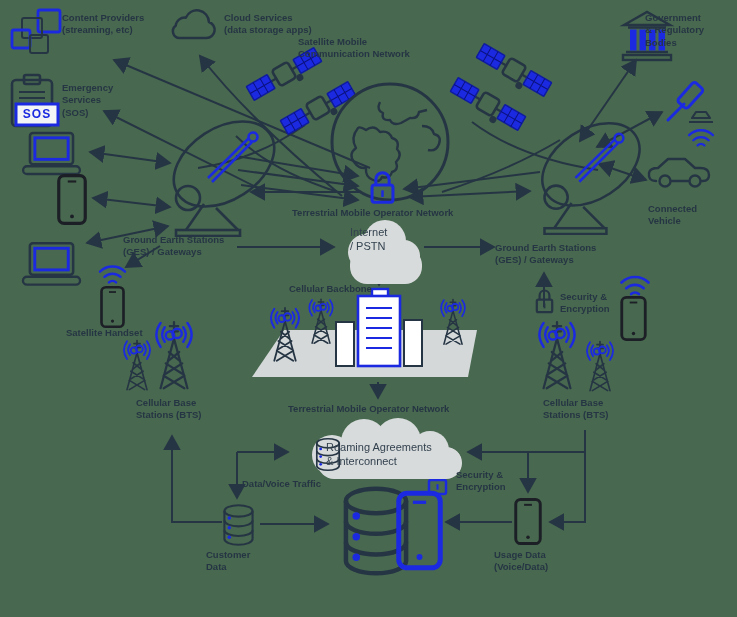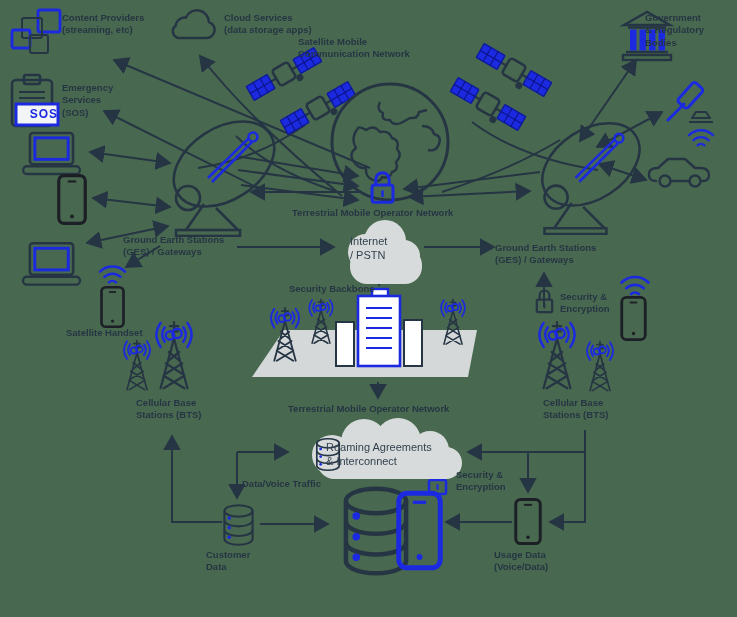--- a/index.html
+++ b/index.html
@@ -3,21 +3,21 @@
 <meta charset="utf-8">
 <style>
   html,body{margin:0;padding:0;background:#48694f;}
   .stage{position:relative;width:737px;height:617px;background:#48694f;
          font-family:"Liberation Sans",sans-serif;overflow:hidden;}
   .stage svg.canvas{position:absolute;left:0;top:0;}
   .lbl{position:absolute;font-size:9.5px;font-weight:bold;color:#263544;
        line-height:1.3;white-space:pre-line;text-align:left;}
   .lbl.left{text-align:left;}
   .cloudlbl{font-weight:normal;font-size:11px;color:#33424f;}
-  .soslbl{color:#1b2ae0;font-weight:bold;font-size:12px;letter-spacing:1px;text-align:right;}
+  .soslbl{color:#1b2ae0;font-weight:bold;font-size:12px;letter-spacing:1px;text-align:center;}
 </style>
 </head>
 <body>
 
 <div class="stage">
 
 <svg class="canvas" width="737" height="617" viewBox="0 0 737 617">
   <defs>
     <marker id="mA" viewBox="0 0 10 10" refX="8" refY="5" markerWidth="9" markerHeight="9" orient="auto-start-reverse">
           <path d="M0,0 L9,5 L0,10 z" fill="#263544"></path>
@@ -295,24 +295,26 @@
 (data storage apps)</div>
 <div class="lbl" style="left:298px;top:36px;width:184px">Satellite Mobile
 Communication Network</div>
 <div class="lbl" style="left:645px;top:12px;width:92px">Government
 &amp; Regulatory
 Bodies</div>
 <div class="lbl" style="left:123px;top:234px;width:140px">Ground Earth Stations
 (GES) / Gateways</div>
 <div class="lbl" style="left:495px;top:242px;width:140px">Ground Earth Stations
 (GES) / Gateways</div>
+<div class="lbl" style="left:648px;top:203px;width:80px">Connected
+Vehicle</div>
 <div class="lbl" style="left:292px;top:207px;width:182px">Terrestrial Mobile Operator Network</div>
-<div class="lbl cloudlbl" style="left:350px;top:234px;width:70px">Internet
+<div class="lbl cloudlbl" style="left:350px;top:225px;width:70px">Internet
 / PSTN</div>
-<div class="lbl left" style="left:289px;top:283px;width:120px">Security Backbone</div>
+<div class="lbl left" style="left:289px;top:283px;width:120px">Cellular Backbone</div>
 <div class="lbl" style="left:288px;top:403px;width:182px">Terrestrial Mobile Operator Network</div>
 <div class="lbl" style="left:66px;top:327px;width:102px">Satellite Handset</div>
 <div class="lbl" style="left:136px;top:397px;width:84px">Cellular Base
 Stations (BTS)</div>
 <div class="lbl" style="left:543px;top:397px;width:84px">Cellular Base
 Stations (BTS)</div>
 <div class="lbl left" style="left:560px;top:291px;width:72px">Security &amp;
 Encryption</div>
 <div class="lbl left" style="left:456px;top:469px;width:72px">Security &amp;
 Encryption</div>

